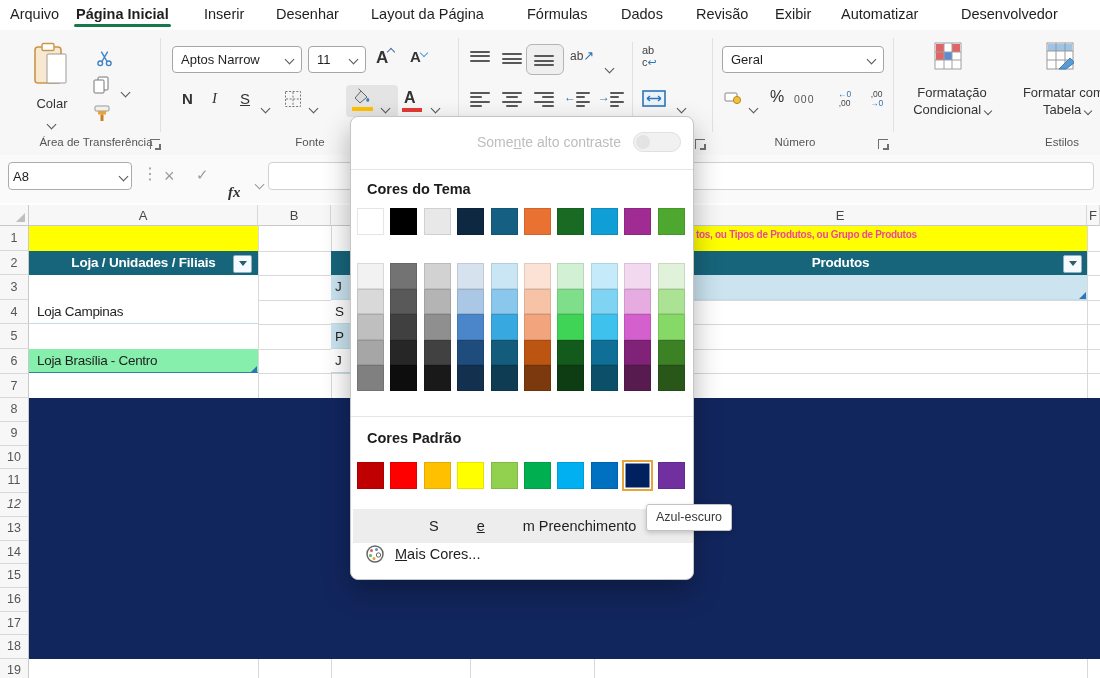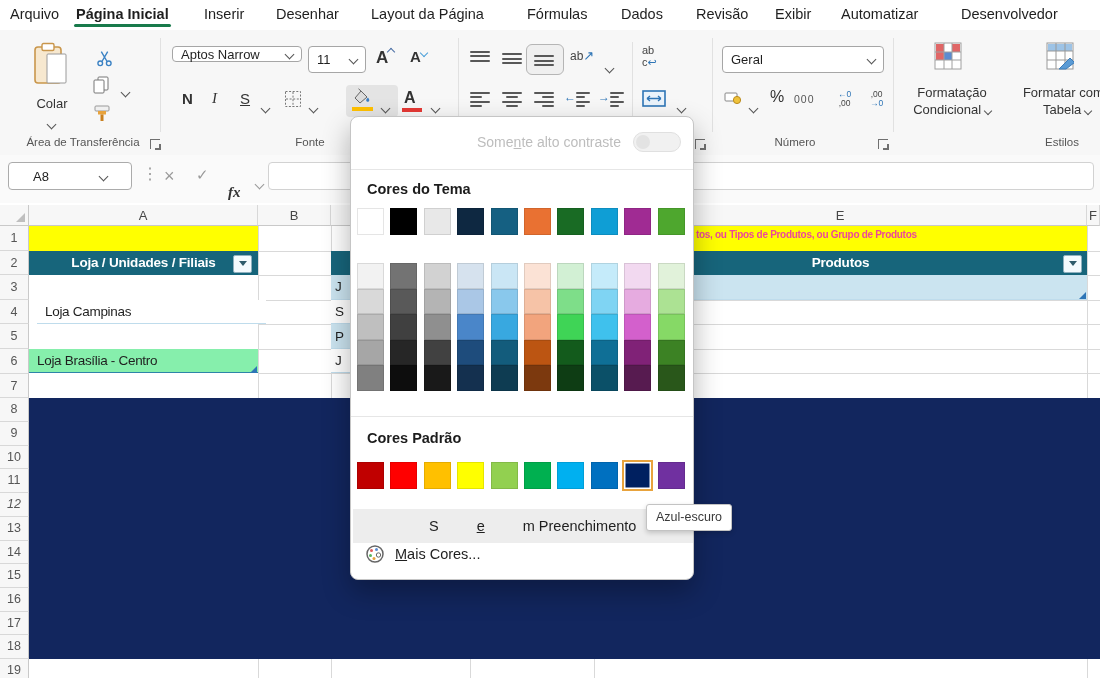--- a/index.html
+++ b/index.html
@@ -35,21 +35,21 @@
   .bars.v3.mid{justify-content:center;}
   .bars.v3.bot{justify-content:flex-end;}
   .sel-box{position:absolute;border:1px solid #B5B5B5;background:#EFEFEF;border-radius:6px;}
   .mini2{position:absolute;font-size:8.5px;line-height:9px;color:#444;text-align:center;white-space:pre;}
   .blue{color:#2E75B6;}
   .fill-active{position:absolute;background:#E4E4E4;border-radius:4px;}
 
   
   #fbar{position:absolute;left:0;top:155px;width:1100px;height:48px;background:#FAFAFA;border-bottom:1px solid #E3E3E3;}
   #namebox{position:absolute;left:8px;top:7px;width:124px;height:28px;background:#fff;border:1px solid #ABABAB;border-radius:4px;
-           display:flex;align-items:center;padding:0 24px;box-sizing:border-box;font-size:13px;}
+           display:flex;align-items:center;padding:0 4px;box-sizing:border-box;font-size:13px;}
   #namebox .chev{margin-left:auto;}
   .fbic{position:absolute;top:11px;font-size:16px;color:#9a9a9a;}
   #fx{font-family:"Liberation Serif",serif;font-style:italic;color:#333;font-weight:bold;margin-top:18px;}
   #finput{position:absolute;left:268px;top:7px;width:826px;height:28px;background:#fff;border:1px solid #D2D2D2;border-radius:4px;box-sizing:border-box;}
 
   
   #grid{position:absolute;left:0;top:203px;width:1100px;height:475px;background:#fff;}
   .colhead{position:absolute;top:2px;height:21px;background:#F7F7F7;border-right:1px solid #D8D8D8;border-bottom:1px solid #C9C9C9;
            box-sizing:border-box;font-size:13px;color:#474747;text-align:center;line-height:21px;overflow:hidden;}
   #corner{position:absolute;left:0;top:2px;width:29px;height:21px;background:#F7F7F7;border-right:1px solid #C9C9C9;border-bottom:1px solid #C9C9C9;box-sizing:border-box;}
@@ -129,24 +129,24 @@
     <svg class="abs" style="left:92px;top:46px" width="18" height="18" viewBox="0 0 18 18">
       <rect x="6" y="1" width="10" height="13" rx="1" fill="#fff" stroke="#777"></rect>
       <rect x="2" y="4" width="10" height="13" rx="1" fill="#fff" stroke="#777"></rect>
     </svg>
     <div class="abs" style="left:122px;top:52px"><span class="chev"></span></div>
     <svg class="abs" style="left:94px;top:74px" width="17" height="18" viewBox="0 0 17 18">
       <rect x="1" y="2" width="14" height="5" rx="1" fill="#F0F0F0" stroke="#999"></rect>
       <rect x="4" y="7" width="8" height="3.5" fill="#E8A33D"></rect>
       <rect x="6.5" y="10.5" width="3" height="6.5" fill="#C9801F"></rect>
     </svg>
-    <div class="grp-label" style="left:5px;width:156px">Área de Transferência</div>
+    <div class="grp-label" style="left:18px;width:156px">Área de Transferência</div>
     <div class="launcher" style="left:150px;top:109px"></div>
 
-    <div class="combo" style="left:172px;top:16px;width:130px;height:16px">
+    <div class="combo" style="left:172px;top:16px;width:130px;height:27px">
       <span>Aptos Narrow</span>
         <span class="chev"></span>
     </div>
     <div class="combo" style="left:308px;top:16px;width:58px;height:27px">
       <span>11</span>
         <span class="chev"></span>
     </div>
     <div class="btn-letter" style="left:376px;top:18px;font-size:17px;font-weight:bold"><span>A</span><span class="chev up" style="border-color:#4a6fa5;width:5px;height:5px;vertical-align:8px"></span></div>
     <div class="btn-letter" style="left:410px;top:18px;font-size:15px;font-weight:bold"><span>A</span><span class="chev" style="border-color:#4a9fd8;width:5px;height:5px;vertical-align:6px"></span></div>
     <div class="btn-letter" style="left:182px;top:60px;font-weight:bold">N</div>
@@ -344,21 +344,21 @@
       </div>
 
     <div class="abs" style="left: 29px; top: 23px; width: 229px; height: 24.6px; background: rgb(255, 255, 0);" id="cellA1"></div>
     <div class="abs" style="left: 594px; top: 23px; width: 493px; height: 24.6px; background: rgb(255, 255, 0);" id="cellE1"></div>
     <div class="abs cell-text" style="left:696px;top:26px;width:389px;overflow:hidden;white-space:nowrap;font-weight:bold;font-size:10px;color:#ec4899;z-index:4">tos, ou Tipos de Produtos, ou Grupo de Produtos</div>
 
     <div class="theader" id="hdrA2" style="left: 29px; top: 47.6px; width: 229px; height: 24.5px; z-index: 3; background: rgb(23, 101, 123);">
       <span>Loja / Unidades / Filiais</span>
     </div>
     <div class="filterbtn" style="left:233px;top:51.5px;z-index:4"></div>
-    <div class="trow" style="left:37px;top:96.7px;width:229px;height:24.6px;z-index:3;background:#fff">
+    <div class="trow" style="left:29px;top:96.7px;width:229px;height:24.6px;z-index:3;background:#fff">
         <span class="cell-text">Loja Campinas</span>
       </div>
     <div class="trow" style="left:29px;top:145.9px;width:229px;height:24.5px;z-index:3;background:#86efac;border-bottom:1px solid #2E84A8">
         <span class="cell-text">Loja Brasília - Centro</span>
       </div>
     <div class="handle" style="left:250px;top:163px;z-index:4"></div>
 
     <div class="theader" id="hdrC2" style="left: 331px; top: 47.6px; width: 139px; height: 24.5px; z-index: 3; background: rgb(23, 101, 123);"></div>
     <div id="cpartial">
         <div class="cell-text" style="left: 331px; top: 72.1px; width: 139px; height: 24.6px; background: rgb(203, 228, 240); z-index: 3; font-size: 13.5px; color: rgb(31, 31, 31); padding-left: 4px; box-sizing: border-box; display: flex; align-items: center; border-bottom: 1px solid rgb(191, 220, 236); position: absolute;">J</div>

